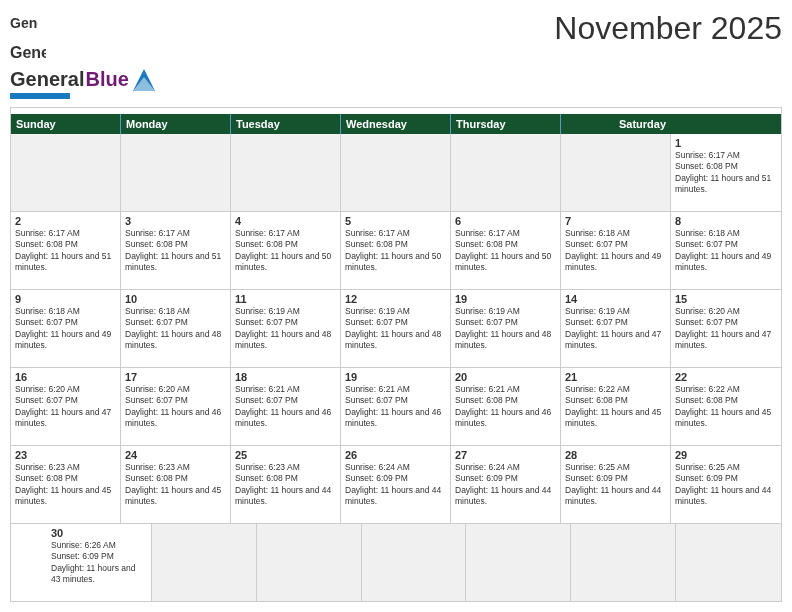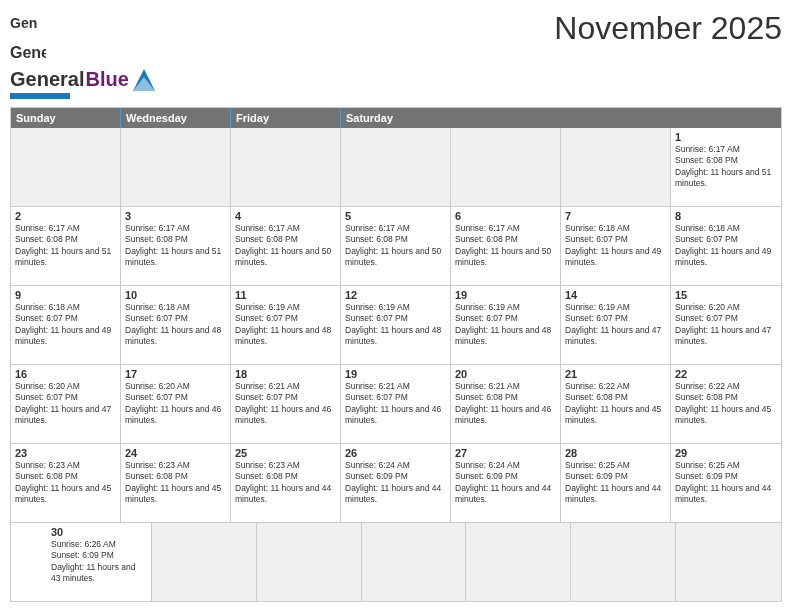--- a/index.html
+++ b/index.html
@@ -49,30 +49,31 @@
     }
     .calendar {
       flex: 1;
       display: flex;
       flex-direction: column;
       border: 1px solid #ccc;
     }
     .day-headers {
       display: grid;
       grid-template-columns: repeat(7, 1fr);
-      background: #737373;
+      background: #14532d;
+      margin-top: 6px;
     }
     .day-header {
       color: #fff;
       font-size: 11px;
       font-weight: bold;
       padding: 4px 5px;
       border-right: 1px solid #5599cc;
     }
-    .day-header:last-child { border-right: none; }
+    .day-header:last-child { border-right: none; text-align: right; }
     .calendar-body {
       flex: 1;
       display: flex;
       flex-direction: column;
     }
     .week-row {
       display: grid;
       grid-template-columns: repeat(7, 1fr);
       flex: 1;
       border-bottom: 1px solid #ccc;
@@ -139,22 +140,24 @@
       <div class="logo-bar"></div>
     </div>
     <div class="title-block">
       <div class="month-title">November 2025</div>
     </div>
   </div>
 
   <div class="calendar">
     <div class="day-headers">
       <div class="day-header">Sunday</div>
+      <div class="day-header">Monday</div>
+      <div class="day-header">Tuesday</div>
       <div class="day-header">Wednesday</div>
-      <div class="day-header">Friday</div>
+      <div class="day-header">Thursday</div>
       <div class="day-header">Saturday</div>
     </div>
     <div class="calendar-body" id="cal-body">
     <div class="week-row">
           <div class="day-cell empty"></div>
           <div class="day-cell empty"></div>
           <div class="day-cell empty"></div>
           <div class="day-cell empty"></div>
           <div class="day-cell empty"></div>
           <div class="day-cell empty"></div>

